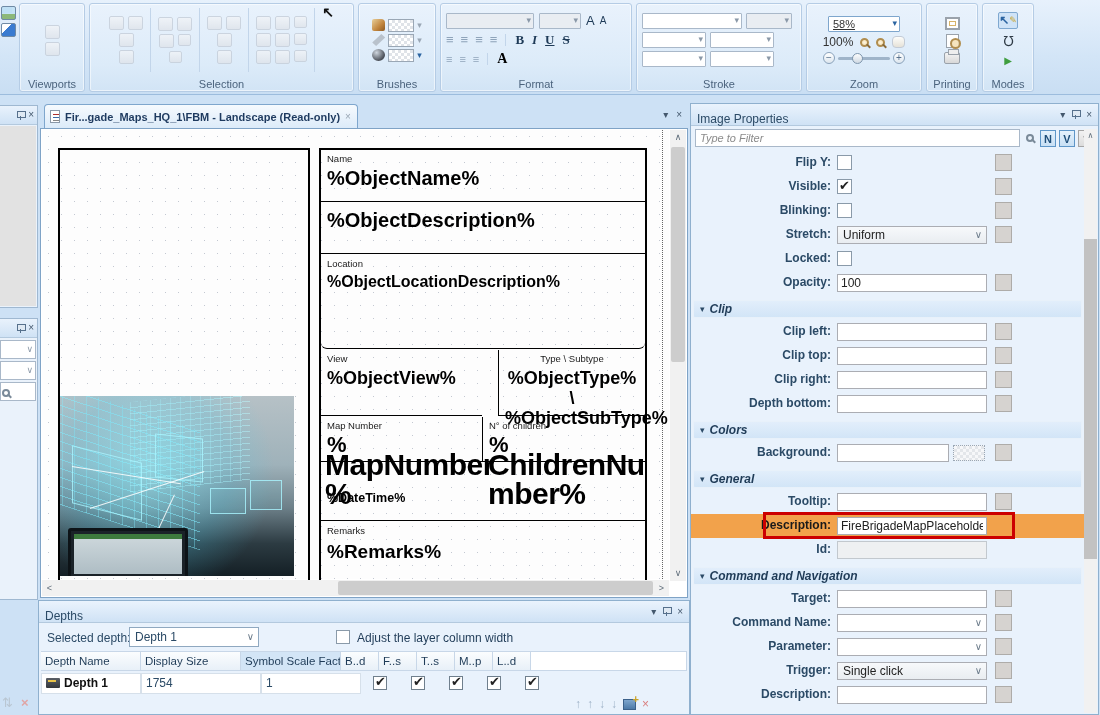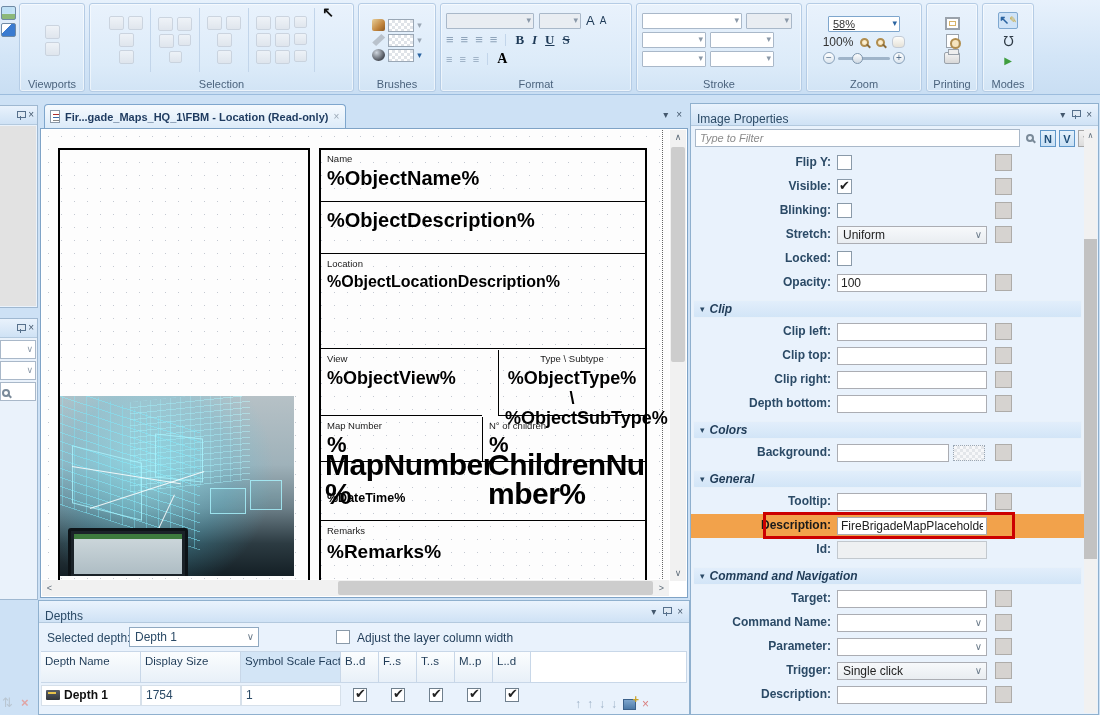--- a/index.html
+++ b/index.html
@@ -140,21 +140,21 @@
 
   
   .depths { position:absolute; left:38px; top:600px; width:652px; height:115px; border:1px solid #8fb0ce; background:#e9f2fc; }
   .drow1 { position:relative; height:26px; margin-top:2px; }
   .dlabel { position:absolute; left:8px; top:6px; font-size:12px; }
   .dcombo { position:absolute; left:90px; top:2px; width:130px; height:20px; background:#fff; border:1px solid #8fa8c0; font-size:12px; padding:2px 16px 0 5px; }
   .dcombo .car { position:absolute; right:4px; top:3px; font-size:10px; color:#6b7b8a; }
   .dcheck { position:absolute; left:297px; top:5px; width:14px; height:14px; background:#fff; border:1px solid #8a9aa9; }
   .dchecklbl { position:absolute; left:318px; top:6px; font-size:12px; color:#1f3b57; }
   .dtable { position:absolute; left:2px; right:2px; top:50px; }
-  .dthead { display:flex; height:32px; background:linear-gradient(#fbfdfe,#e8f0f8); border-top:1px solid #c8d7e8; border-bottom:1px solid #c8d7e8; font-size:11.5px; color:#1f3b57; }
+  .dthead { display:flex; height:20px; background:linear-gradient(#fbfdfe,#e8f0f8); border-top:1px solid #c8d7e8; border-bottom:1px solid #c8d7e8; font-size:11.5px; color:#1f3b57; }
   .dthead .hc { padding:3px 4px 0 4px; border-right:1px solid #c8d7e8; overflow:hidden; white-space:nowrap; }
   .dthead .hc.hl { background:#d3e5f6; }
   .dtrow { display:flex; height:23px; align-items:center; font-size:12px; }
   .dcell { height:21px; margin-top:1px; background:#fff; border:1px solid #d6e0ea; padding:2px 4px 0 4px; }
   .ckcell { display:flex; align-items:center; justify-content:center; }
   .dck { width:14px; height:14px; background:#fff; border:1px solid #6f7f8d; position:relative; }
   .dck.checked::after { content:"✔"; position:absolute; left:1px; top:-3px; font-size:13px; color:#222; }
   .foldic { display:inline-block; width:14px; height:10px; background:linear-gradient(#5a5f66,#33373c); border-radius:1px; position:relative; margin-right:4px; vertical-align:-1px; }
   .foldic::after { content:""; position:absolute; left:2px; top:2px; width:8px; height:2px; background:#e8c34a; }
   .depthname { font-weight:bold; color:#111; }
@@ -386,21 +386,21 @@
         <span class="car">∨</span>
       </div>
     <div class="ldrow"><span class="fmag ldmag"></span></div>
   </div>
 </div>
 
 <div class="docarea">
   <div class="tabbar">
     <div class="tab">
       <span class="docic"></span>
-      <span class="ttl">Fir...gade_Maps_HQ_1\FBM - Location (Read-only)</span>
+      <span class="ttl">Fir...gade_Maps_HQ_1\FBM - Landscape (Read-only)</span>
       <span class="tabclose">×</span>
     </div>
     <div class="docbtns">
       <span>▾</span>
       <span>×</span>
     </div>
   </div>
 
   <div class="canvas">
     <div class="page">
@@ -427,21 +427,21 @@
       </div>
 
       <div class="tmpl">
         <div class="tcell" style="top:0; height:52px;">
           <div class="tlabel">Name</div>
           <div class="tval" style="font-size:20px; margin-top:3px;">%ObjectName%</div>
         </div>
         <div class="tcell" style="top:53px; height:51px;">
           <div class="tval" style="font-size:20px; margin-top:3px;">%ObjectDescription%</div>
         </div>
-        <div class="tcell" style="top:105px; height:94px;">
+        <div class="tcell" style="top:105px; height:94px;border-radius:6px;">
           <div class="tlabel">Location</div>
           <div class="tval" style="font-size:16px; margin-top:4px;">%ObjectLocationDescription%</div>
         </div>
         <div class="tcell" style="top:200px; height:66px; width:161px; right:auto;">
           <div class="tlabel">View</div>
           <div class="tval" style="font-size:18px; margin-top:4px;">%ObjectView%</div>
         </div>
         <div class="tcell tcol2" style="top:200px; height:66px; left:177px;text-align:center;">
           <div class="tlabel">Type \ Subtype</div>
           <div class="tval" style="font-size:18px; margin-top:4px;">%ObjectType% \ %ObjectSubType%</div>
@@ -647,21 +647,21 @@
       <span class="hc hl" style="width:100px;">Symbol Scale Facto</span>
       <span class="hc" style="width:38px;">B..d</span>
       <span class="hc" style="width:38px;">F..s</span>
       <span class="hc" style="width:38px;">T..s</span>
       <span class="hc" style="width:38px;">M..p</span>
       <span class="hc" style="width:38px;">L..d</span>
       <span class="hc" style="flex:1; background:#fff;"></span>
     </div>
     <div class="dtrow">
       <span class="dcell" style="width:100px;"><span class="foldic"></span><span class="depthname">Depth 1</span></span>
-      <span class="dcell" style="width:100px;">1754</span>
+      <span class="dcell" style="width:120px;">1754</span>
       <span class="dcell" style="width:100px;">1</span>
       <span class="ckcell" style="width:38px;">
           <span class="dck checked"></span>
         </span>
       <span class="ckcell" style="width:38px;">
           <span class="dck checked"></span>
         </span>
       <span class="ckcell" style="width:38px;">
           <span class="dck checked"></span>
         </span>

